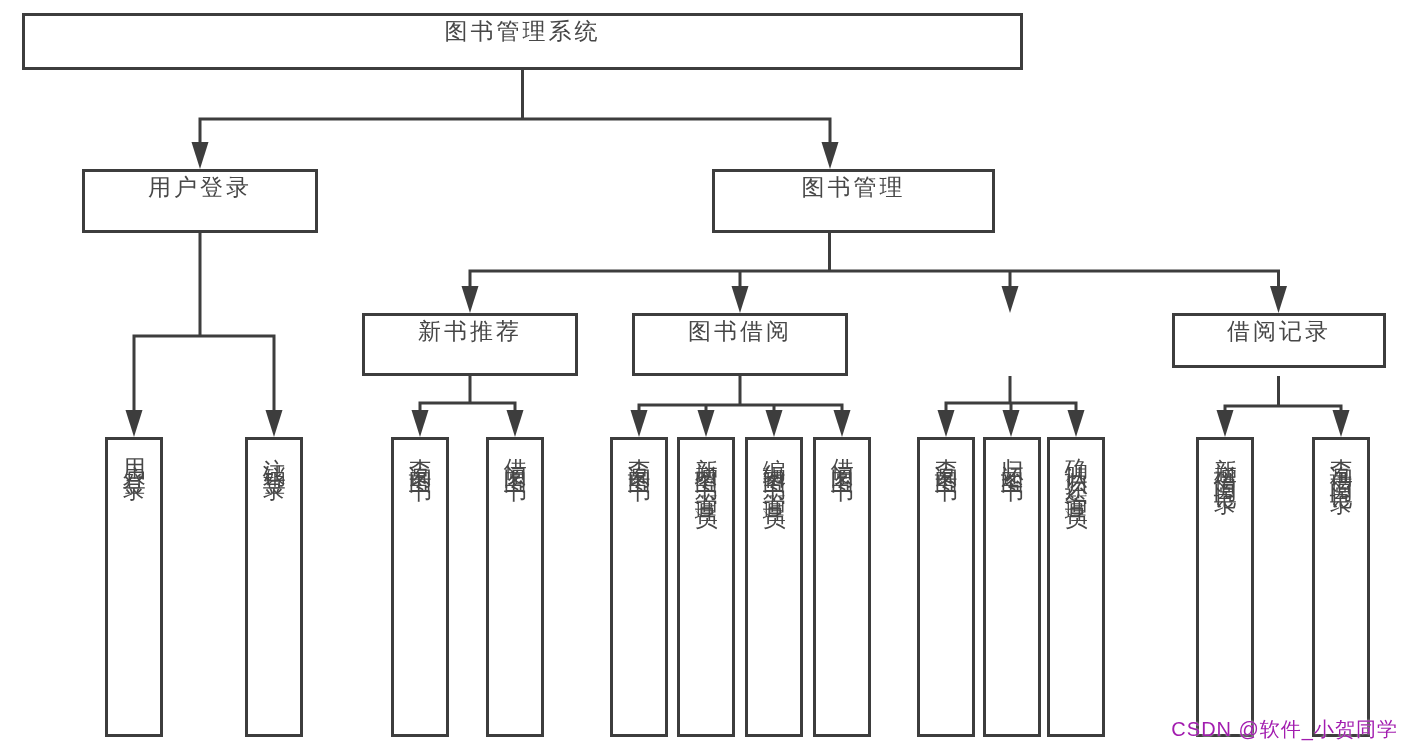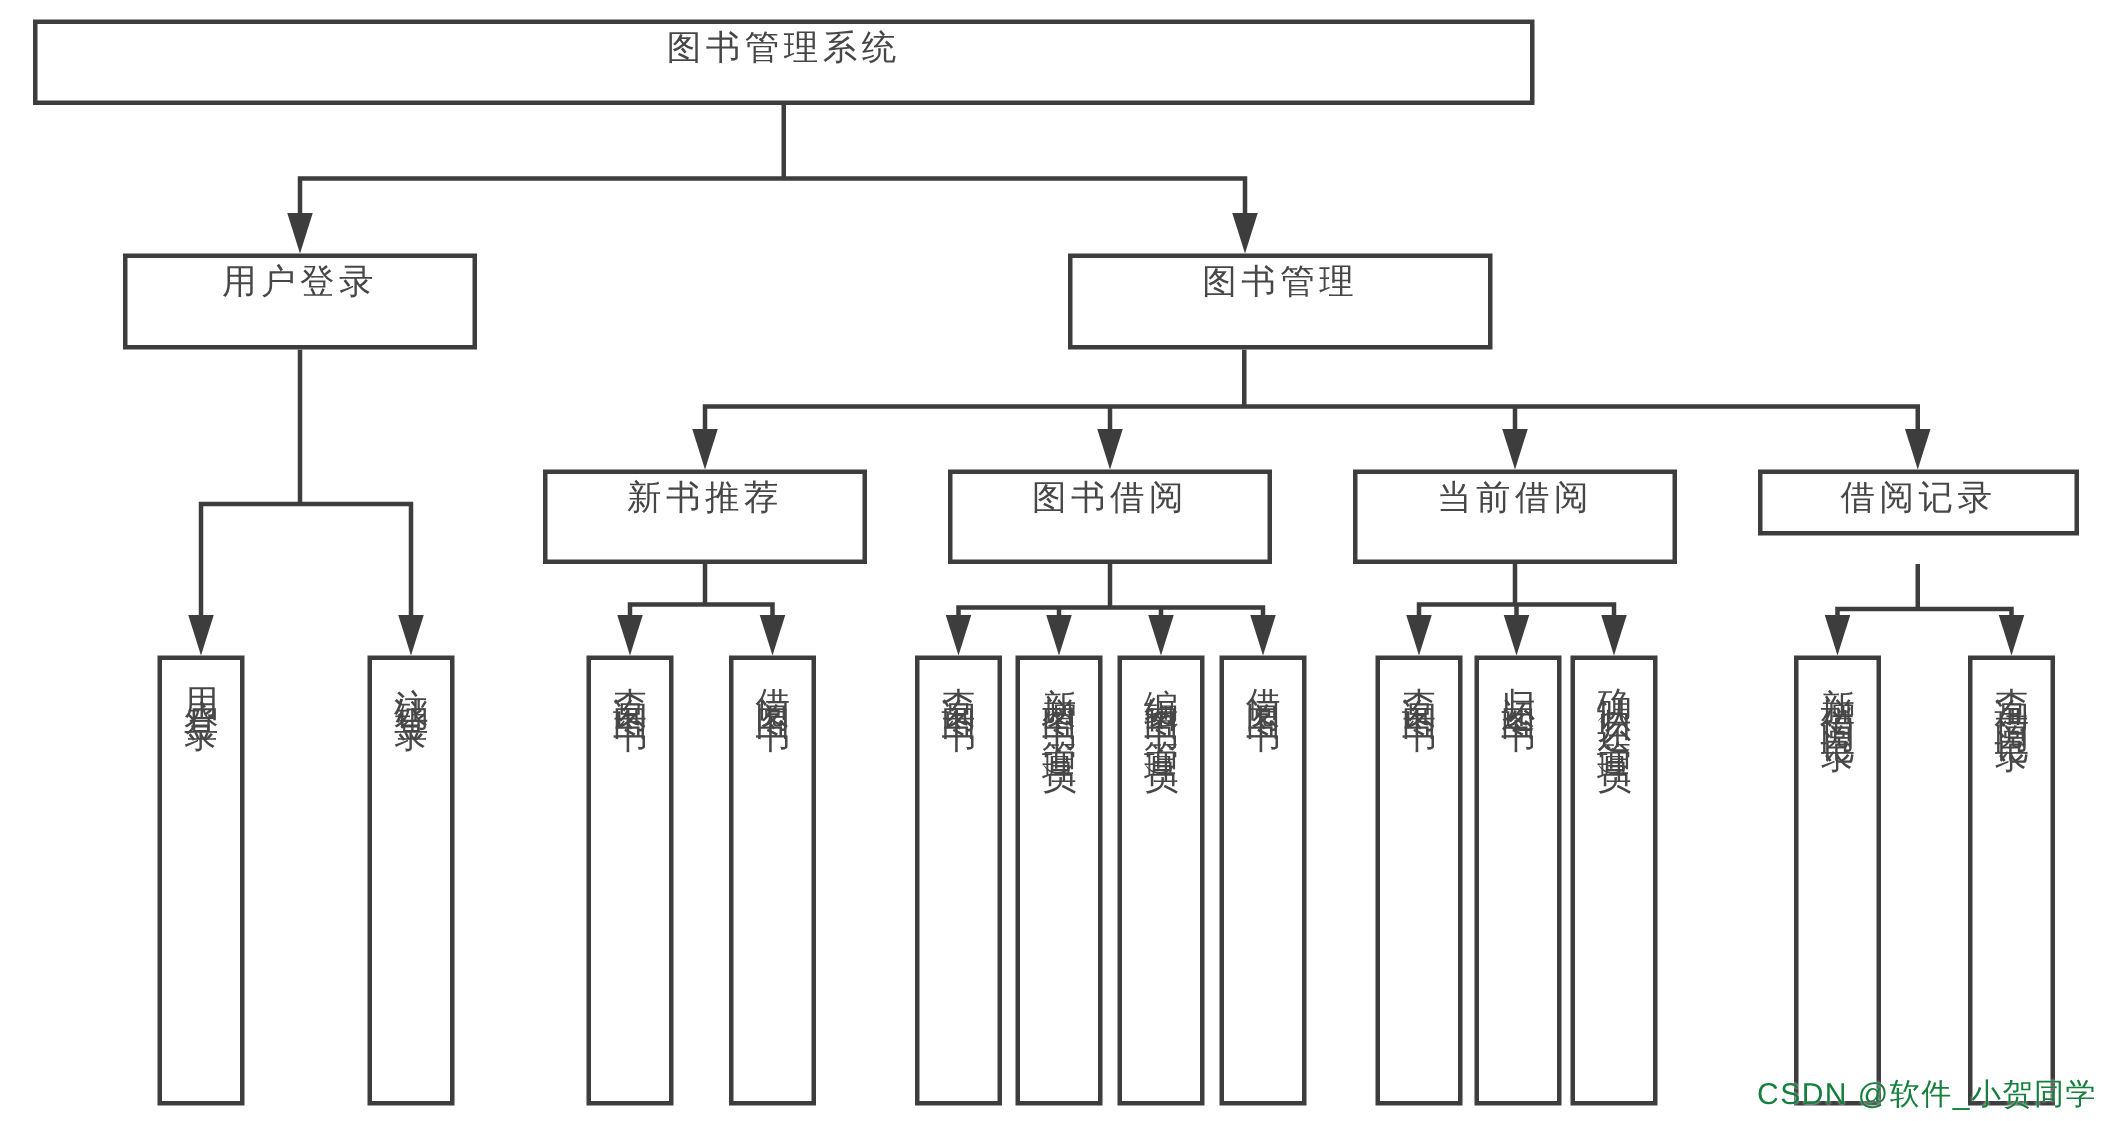--- a/index.html
+++ b/index.html
@@ -34,21 +34,21 @@
     font-size:23px;
     letter-spacing:7px;
     line-height:1.1;
     white-space:nowrap;
   }
   .watermark{
     position:absolute;
     right:7px;
     bottom:4px;
     font-size:20px;
-    color:#15803d;
+    color:#a21caf;
     letter-spacing:1px;
     z-index:5;
     text-shadow:0 0 2px #ffffff;
     white-space:nowrap;
   }
 </style>
 </head>
 <body>
 
 <div class="stage">
@@ -96,24 +96,21 @@
   <div class="node" style="left:712px;top:169px;width:283px;height:64px">
     <span class="h-label">图书管理</span>
   </div>
 
   <div class="node" style="left:632px;top:313px;width:216px;height:63px">
     <span class="h-label">图书借阅</span>
   </div>
   <div class="node" style="left:362px;top:313px;width:216px;height:63px">
     <span class="h-label">新书推荐</span>
   </div>
-  <div class="node" style="left:902px;top:313px;width:216px;height:63px">
-    <span class="h-label">当前借阅</span>
-  </div>
-  <div class="node" style="left:1172px;top:313px;width:214px;height:44px">
+  <div class="node" style="left:1172px;top:313px;width:214px;height:55px">
     <span class="h-label">借阅记录</span>
   </div>
 
   <div class="node" style="left:105px;top:437px;width:58px;height:300px">
     <span class="v-label">用户登录</span>
   </div>
   <div class="node" style="left:245px;top:437px;width:58px;height:300px">
     <span class="v-label">注销登录</span>
   </div>
 

